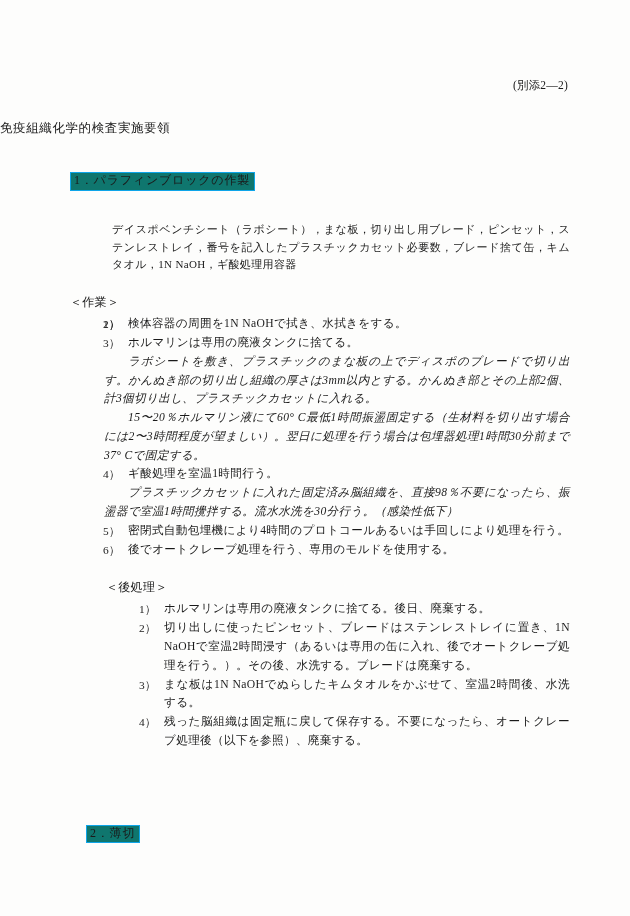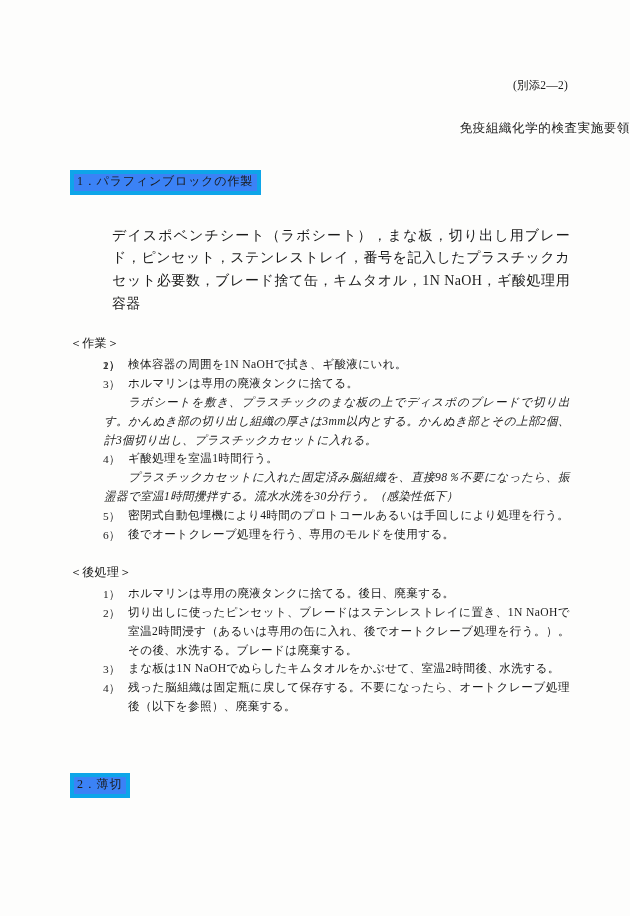--- a/index.html
+++ b/index.html
@@ -33,61 +33,61 @@
     letter-spacing: 0.2px;
     white-space: nowrap;
   }
 
   
   .doc-title {
     position: absolute;
     top: 120px;
     left: 0;
     width: 630px;
-    text-align: right;
+    text-align: left;
     font-size: 12.5px;
     letter-spacing: 0.6px;
   }
 
   
   .body-col {
     position: absolute;
     top: 170px;
     left: 70px;
     width: 500px;
   }
 
   
   .section-head {
     display: inline-block;
-    border: 4px solid #0ea5e9;
+    border: 1px solid #0ea5e9;
     padding: 1px 4px 2px 3px;
     font-size: 12px;
     line-height: 1.15;
     letter-spacing: 0.8px;
     white-space: nowrap;
-    background: #3b82f6;
+    background: #0f766e;
   }
   .section-head-wrap { margin: 0 0 30px 0; }
-  .section-head-wrap.bottom { margin: 0; }
+  .section-head-wrap.bottom { margin: 16px; }
 
   
   .subhead {
     font-size: 12px;
     letter-spacing: 0.3px;
     margin: 0 0 4px 0;
     white-space: nowrap;
   }
 
   .block { margin-bottom: 20px; }
-  .block.last { margin-bottom: 0; }
+  .block.last { margin-bottom: 0; margin-left: 36px; }
 
   
   .para {
-    font-size: 14px;
+    font-size: 11px;
     line-height: 1.62;
     text-align: justify;
     text-justify: inter-character;
     letter-spacing: 0.35px;
     margin: 0 0 0 42px;
     width: 458px;
     box-sizing: border-box;
   }
 
   
@@ -151,27 +151,28 @@
     <div class="block">
       <div class="subhead">＜作業＞</div>
       <ol class="numlist">
 
         <li>
           <span class="num">1）</span>
         </li>
 
         <li>
           <span class="num">2）</span>
-          <span class="li-text">検体容器の周囲を1N NaOHで拭き、ギ酸液にいれ。</span>
+          <span class="li-text">検体容器の周囲を1N NaOHで拭き、水拭きをする。</span>
         </li>
 
         <li>
           <span class="num">3）</span>
           <span class="li-text">ホルマリンは専用の廃液タンクに捨てる。</span>
           <span class="sub-para">ラボシートを敷き、プラスチックのまな板の上でディスポのブレードで切り出す。かんぬき部の切り出し組織の厚さは3mm以内とする。かんぬき部とその上部2個、計3個切り出し、プラスチックカセットに入れる。</span>
+          <span class="sub-para">15〜20％ホルマリン液にて60° C最低1時間振盪固定する（生材料を切り出す場合には2〜3時間程度が望ましい）。翌日に処理を行う場合は包埋器処理1時間30分前まで37° Cで固定する。</span>
         </li>
 
         <li>
           <span class="num">4）</span>
           <span class="li-text">ギ酸処理を室温1時間行う。</span>
           <span class="sub-para">プラスチックカセットに入れた固定済み脳組織を、直接98％不要になったら、振盪器で室温1時間攪拌する。流水水洗を30分行う。（感染性低下）</span>
         </li>
 
         <li>
           <span class="num">5）</span>

